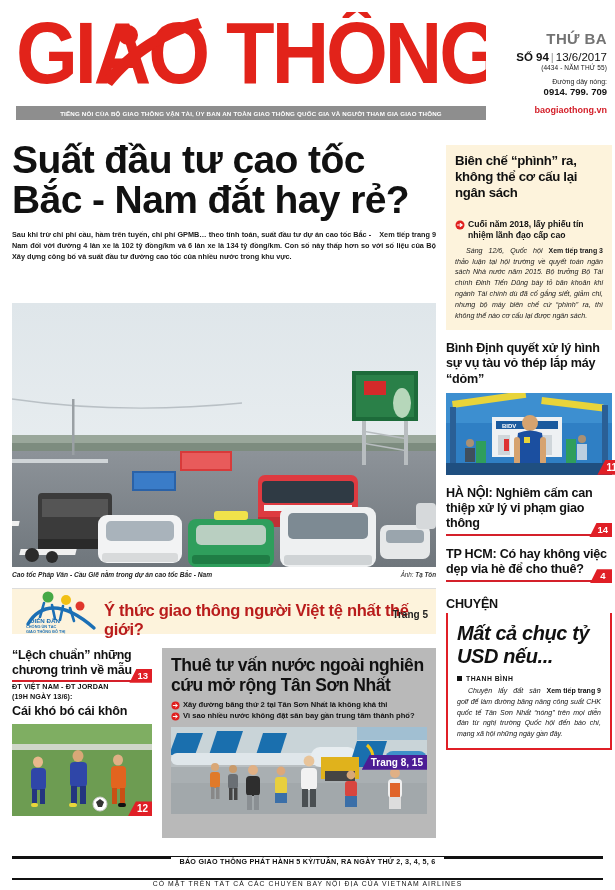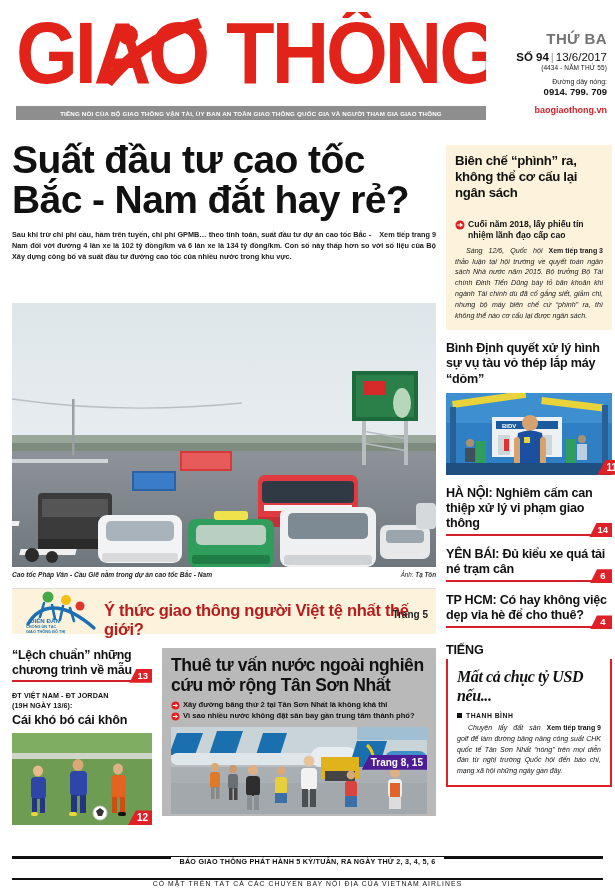--- a/index.html
+++ b/index.html
@@ -63,28 +63,28 @@
   .forum-title { position:absolute; left:92px; top:12px; font-size:16.5px;
                  font-weight:bold; letter-spacing:-.3px; color:#b91c1c; }
   .forum-page { position:absolute; right:8px; top:20px; font-size:10px;
                 font-weight:bold; color:#222; }
 
   
   .bl { position:absolute; left:12px; top:648px; width:140px; }
   .bl-h1 { font-size:12.4px; line-height:1.18; font-weight:bold; letter-spacing:-.25px; }
   .rule-red { height:1.6px; background:#d4202a; margin-top:3px; }
   .bl-kicker { font-size:7.2px; font-weight:bold; line-height:1.35; color:#111;
-               letter-spacing:.1px; margin-top:9px; }
+               letter-spacing:.1px; }
   .bl-h2 { font-size:12.6px; line-height:1.2; font-weight:bold; margin-top:3px;
            letter-spacing:-.2px; }
   .bl-photo { position:relative; margin-top:5px; width:140px; height:92px;
               overflow:hidden; }
 
   
-  .bm { position:absolute; left:162px; top:648px; width:274px; height:168px;
+  .bm { position:absolute; left:162px; top:648px; width:274px; height:190px;
         background:#b9b9b9; padding:8px 9px 9px 9px; }
   .bm-h { font-size:17.5px; line-height:1.12; font-weight:bold; letter-spacing:-.4px;
           color:#111; }
   .bm-bullets { margin-top:5px; }
   .bm-bul { display:flex; align-items:flex-start; gap:3px; font-size:7.6px;
             font-weight:bold; line-height:1.35; margin-bottom:1px; color:#111; }
   .bm-photo { position:relative; margin-top:5px; width:256px; height:87px;
               overflow:hidden; }
 
   
@@ -122,22 +122,22 @@
 
   
   .cdd { margin-top:12px; }
   .cdd-hdr { position:relative; height:19px; display:flex; align-items:stretch; }
   .cdd-l { font-size:12.6px; font-weight:bold; letter-spacing:-.2px; color:#111;
            display:flex; align-items:center; padding-right:7px; }
   .cdd-r { flex:1; background:#6d28d9; color:#fff; font-size:12.4px; font-weight:bold;
            letter-spacing:-.1px; display:flex; align-items:center; padding-left:9px;
            clip-path: polygon(9px 0, 100% 0, 100% 100%, 0 100%); margin-top: 38px; }
   .cdd-box { border:2.2px solid #e01f26; border-top:none; padding:9px 9px 8px 9px; }
-  .cdd-h { font-size:16px; line-height:1.14; font-weight:bold; font-style:italic;
-           letter-spacing:-.4px;font-family:Liberation Serif, serif; }
+  .cdd-h { font-size:20px; line-height:1.14; font-weight:bold; font-style:italic;
+           letter-spacing:-.4px; }
   .cdd-by { font-size:6.8px; font-weight:bold; letter-spacing:.5px; margin-top:7px;
             display:flex; align-items:center; gap:4px; }
   .sq { width:5px; height:5px; background:#111; display:inline-block; }
   .cdd-body { font-size:7px; font-style:italic; line-height:1.55; margin-top:4px;
               text-align:justify; }
   .cdd-body .ind { display:inline-block; width:11px; }
 
   
   .footer { position:absolute; left:12px; top:850px; width:591px; }
   .f-row { position:relative; text-align:center; }
@@ -524,37 +524,31 @@
       </div>
     </div>
 
     <div class="rc-item">
       <div class="rc-h">HÀ NỘI: Nghiêm cấm can thiệp xử lý vi phạm giao thông</div>
       <div class="rc-rule">
         <span class="pg">14</span>
       </div>
     </div>
 
-    <div class="rc-item">
-      <div class="rc-h">YÊN BÁI: Đủ kiểu xe quá tải né trạm cân</div>
-      <div class="rc-rule">
-        <span class="pg">6</span>
-      </div>
-    </div>
 
     <div class="rc-item">
       <div class="rc-h">TP HCM: Có hay không việc dẹp vỉa hè để cho thuê?</div>
       <div class="rc-rule">
         <span class="pg">4</span>
       </div>
     </div>
 
     <div class="cdd">
       <div class="cdd-hdr">
-        <span class="cdd-l">TIẾNG</span>
+        <span class="cdd-l">CHUYỆN</span>
         <span class="cdd-r">DỌC ĐƯỜNG</span>
       </div>
       <div class="cdd-box">
         <div class="cdd-h">Mất cả chục tỷ USD nếu...</div>
         <div class="cdd-by">
           <span class="sq"></span>
           <span>THANH BÌNH</span>
         </div>
         <div class="cdd-body">
           <span class="jump-b">Xem tiếp trang 9</span>

